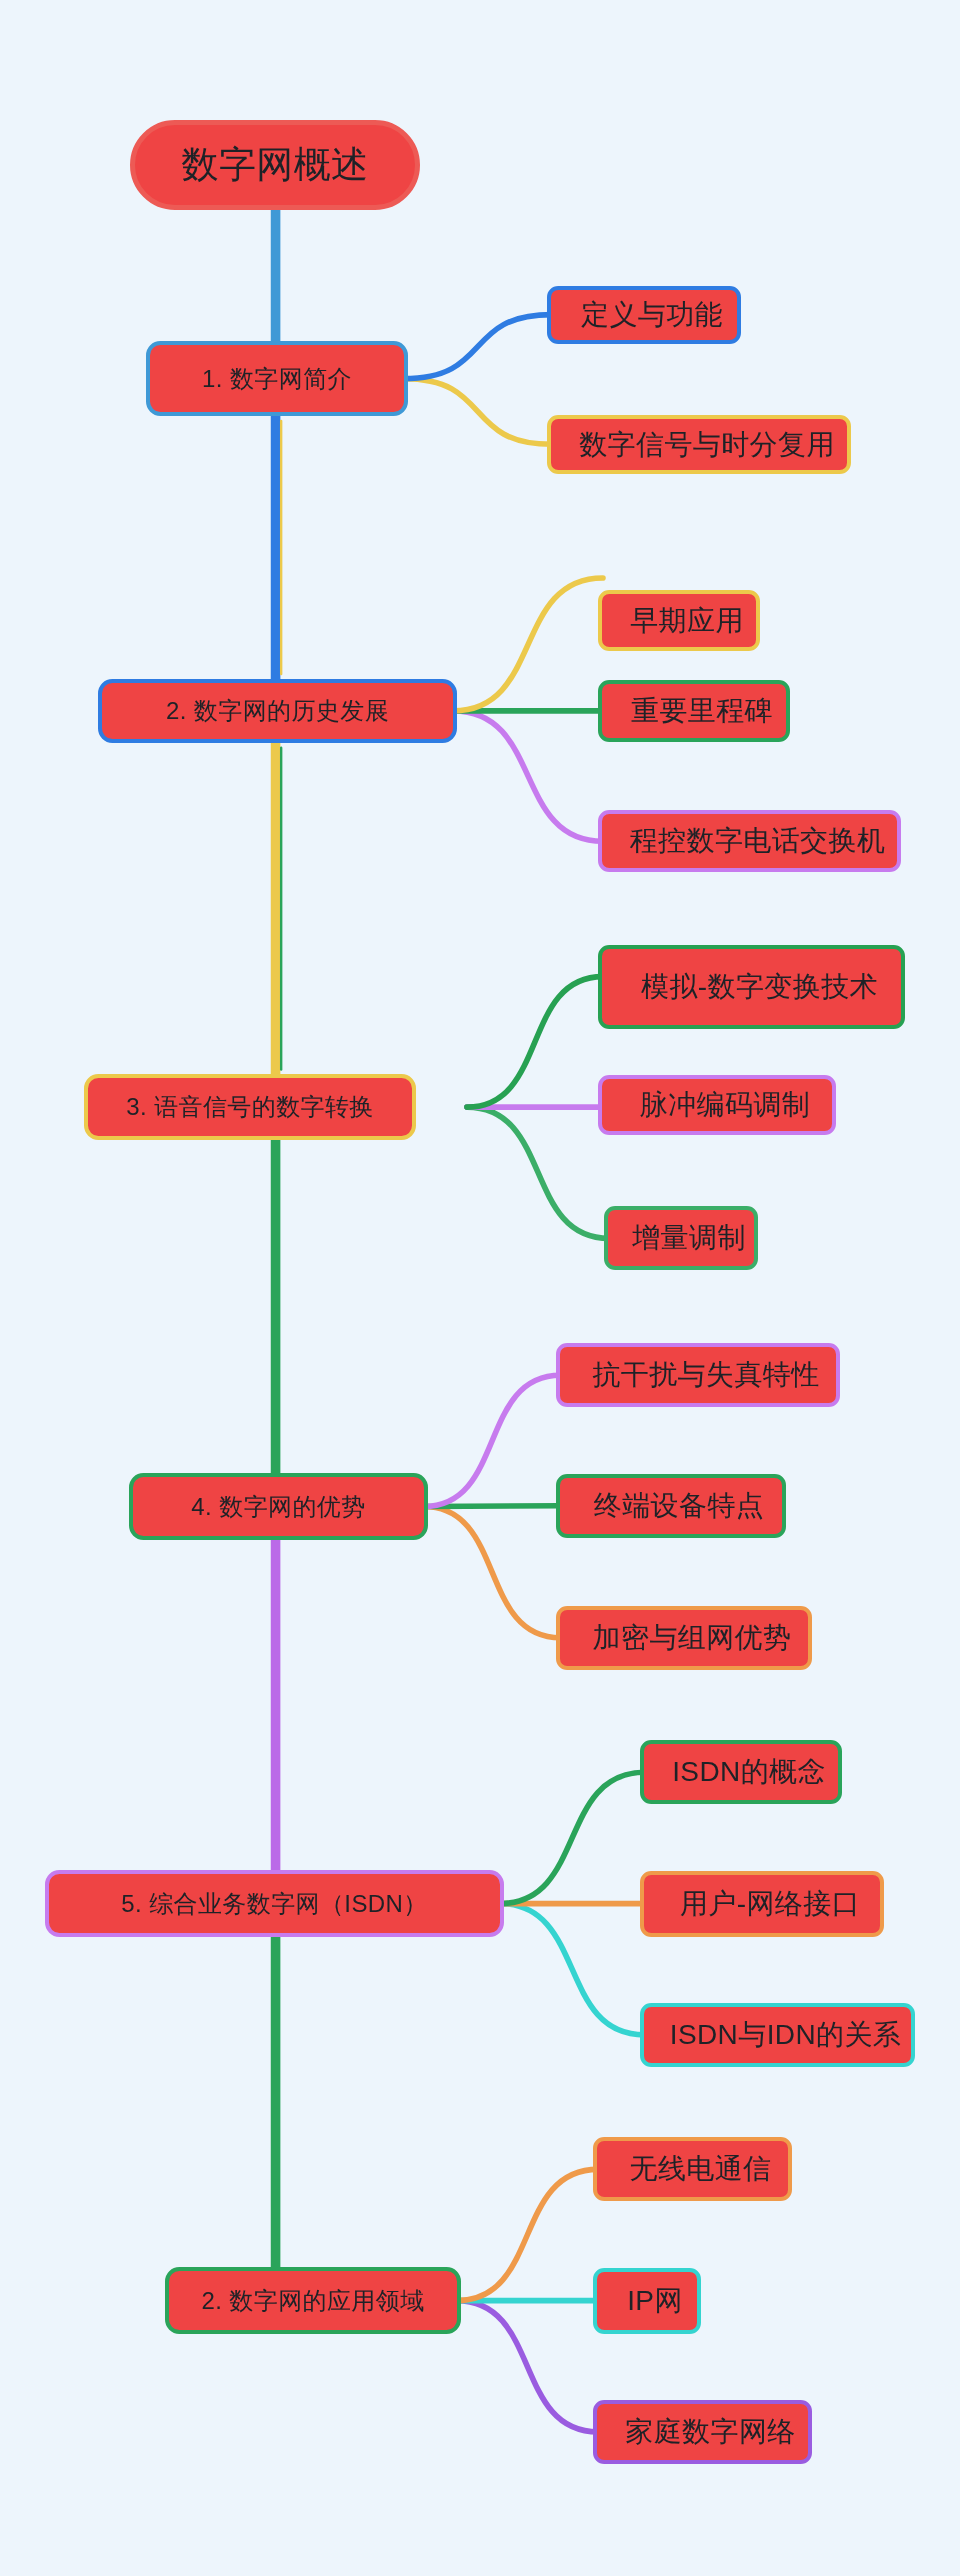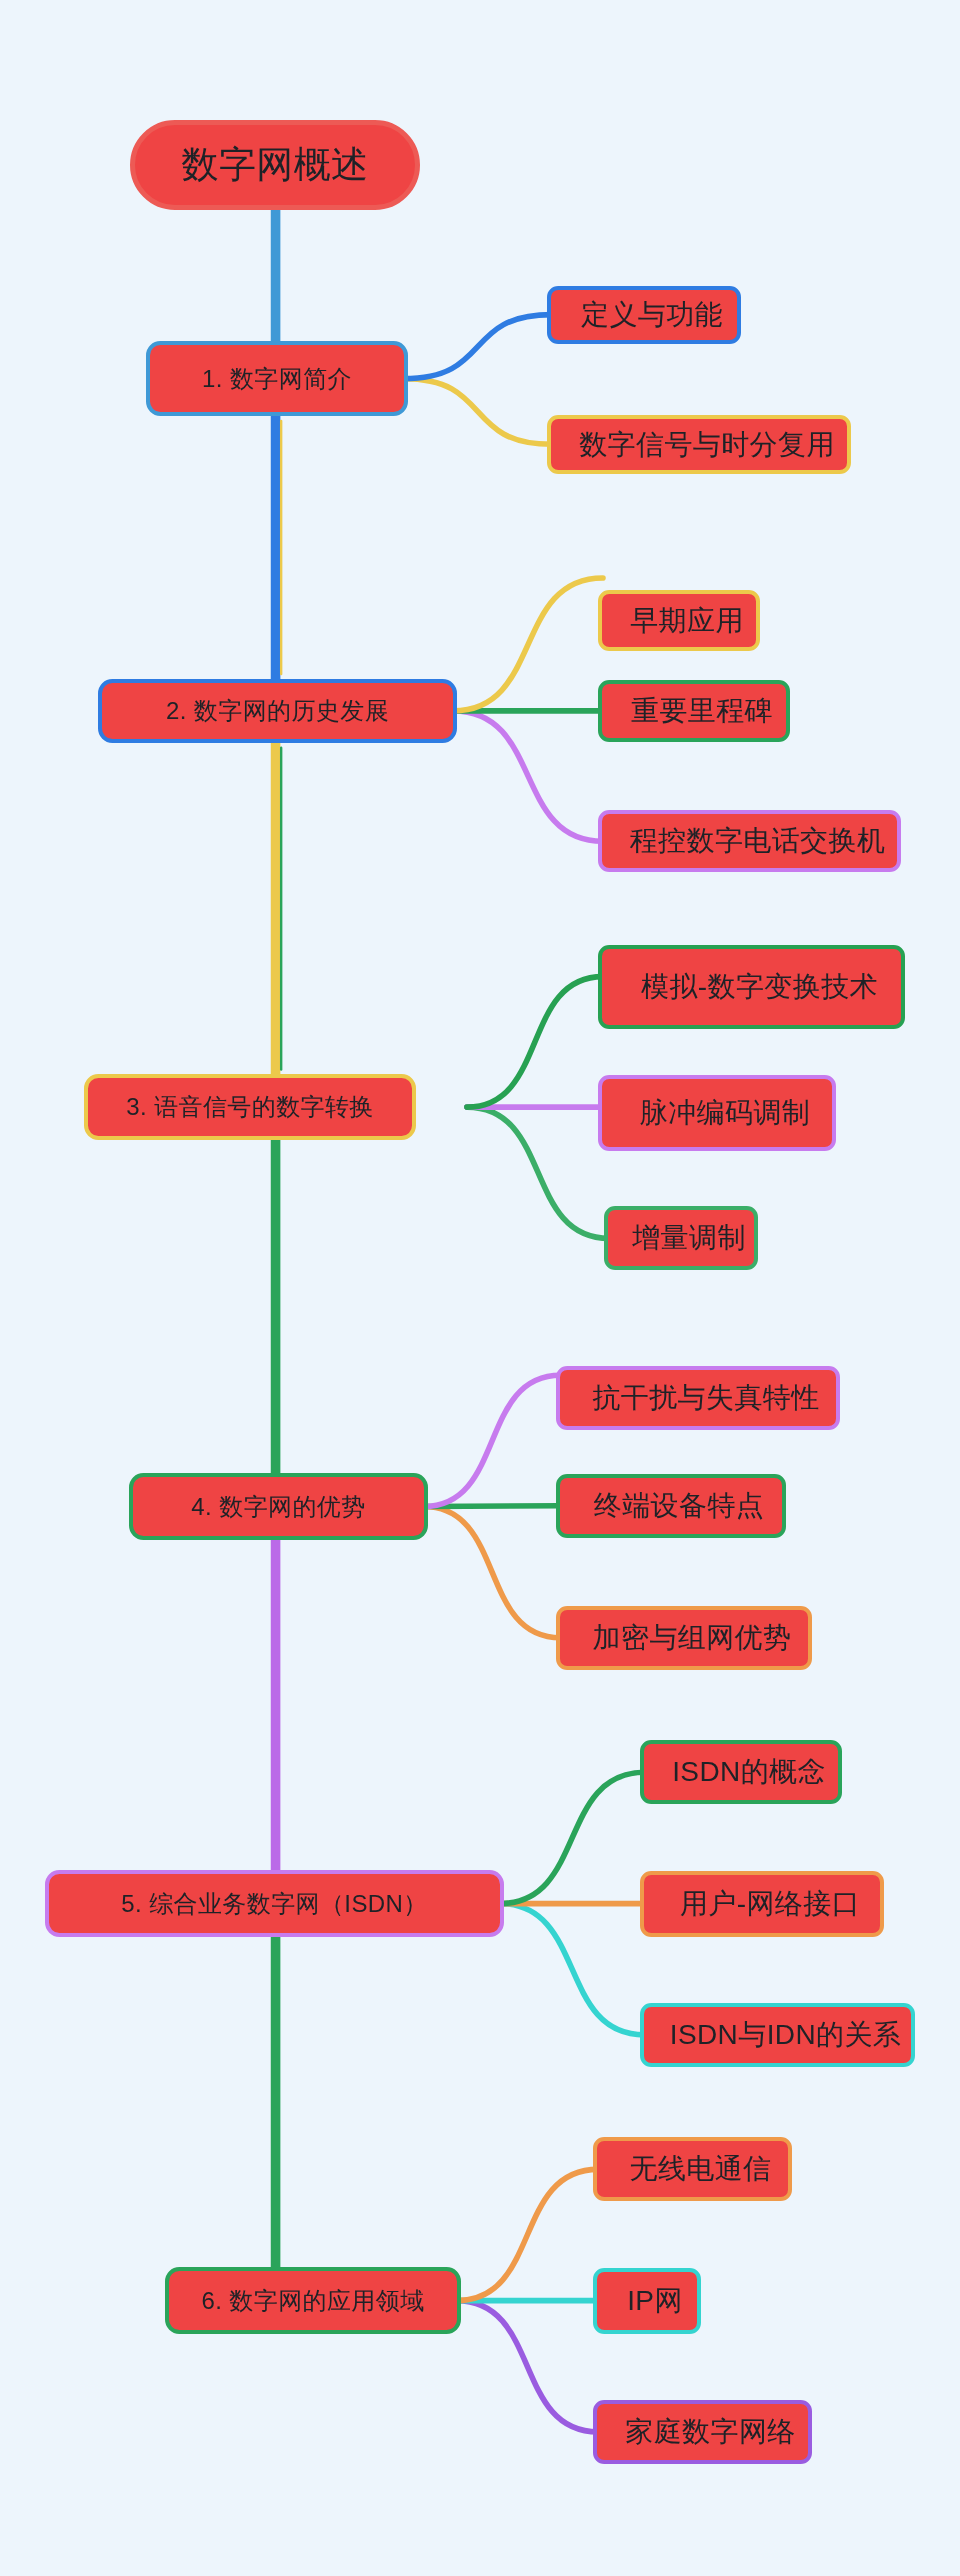--- a/index.html
+++ b/index.html
@@ -85,29 +85,29 @@
   <div id="nodes-layer">
       <div class="node section" style="left: 146px; top: 341px; width: 262px; height: 75px; border-color: rgb(63, 153, 214);">1. 数字网简介</div>
       <div class="node child" style="left: 547px; top: 286px; width: 194px; height: 58px; border-color: rgb(47, 124, 226);">定义与功能</div>
       <div class="node child" style="left: 547px; top: 415px; width: 304px; height: 59px; border-color: rgb(236, 201, 75);">数字信号与时分复用</div>
       <div class="node section" style="left: 98px; top: 679px; width: 359px; height: 64px; border-color: rgb(47, 124, 226);">2. 数字网的历史发展</div>
       <div class="node child" style="left: 598px; top: 548px; width: 162px; height: 61px; border-color: rgb(236, 201, 75); margin-top: 42px;">早期应用</div>
       <div class="node child" style="left: 598px; top: 680px; width: 192px; height: 62px; border-color: rgb(42, 164, 90);">重要里程碑</div>
       <div class="node child" style="left: 598px; top: 810px; width: 303px; height: 62px; border-color: rgb(199, 123, 238);">程控数字电话交换机</div>
       <div class="node section" style="left: 84px; top: 1074px; width: 332px; height: 66px; border-color: rgb(236, 201, 75);">3. 语音信号的数字转换</div>
       <div class="node child" style="left: 598px; top: 945px; width: 307px; height: 84px; border-color: rgb(39, 161, 82);">模拟-数字变换技术</div>
-      <div class="node child" style="left: 598px; top: 1075px; width: 238px; height: 76px; border-color: rgb(199, 123, 238);">脉冲编码调制</div>
+      <div class="node child" style="left: 598px; top: 1075px; width: 238px; height: 60px; border-color: rgb(199, 123, 238);">脉冲编码调制</div>
       <div class="node child" style="left: 604px; top: 1206px; width: 154px; height: 64px; border-color: rgb(59, 174, 104);">增量调制</div>
       <div class="node section" style="left: 129px; top: 1473px; width: 299px; height: 67px; border-color: rgb(42, 164, 90);">4. 数字网的优势</div>
-      <div class="node child" style="left: 556px; top: 1343px; width: 284px; height: 64px; border-color: rgb(199, 123, 238); margin-top: 23px;">抗干扰与失真特性</div>
+      <div class="node child" style="left: 556px; top: 1343px; width: 284px; height: 64px; border-color: rgb(199, 123, 238);">抗干扰与失真特性</div>
       <div class="node child" style="left: 556px; top: 1474px; width: 230px; height: 64px; border-color: rgb(42, 164, 90);">终端设备特点</div>
       <div class="node child" style="left: 556px; top: 1606px; width: 256px; height: 64px; border-color: rgb(239, 154, 74);">加密与组网优势</div>
       <div class="node section" style="left: 45px; top: 1870px; width: 459px; height: 67px; border-color: rgb(199, 123, 238);">5. 综合业务数字网（ISDN）</div>
       <div class="node child" style="left: 640px; top: 1740px; width: 202px; height: 64px; border-color: rgb(42, 164, 90);">ISDN的概念</div>
       <div class="node child" style="left: 640px; top: 1871px; width: 244px; height: 66px; border-color: rgb(239, 154, 74);">用户-网络接口</div>
       <div class="node child" style="left: 640px; top: 2003px; width: 275px; height: 64px; border-color: rgb(53, 212, 208);">ISDN与IDN的关系</div>
-      <div class="node section" style="left: 165px; top: 2267px; width: 296px; height: 67px; border-color: rgb(42, 164, 90);">6. 数字网的应用领域</div>
+      <div class="node section" style="left: 165px; top: 2267px; width: 296px; height: 67px; border-color: rgb(42, 164, 90);">2. 数字网的应用领域</div>
       <div class="node child" style="left: 593px; top: 2137px; width: 199px; height: 64px; border-color: rgb(239, 154, 74);">无线电通信</div>
       <div class="node child" style="left: 593px; top: 2268px; width: 108px; height: 66px; border-color: rgb(53, 212, 208);">IP网</div>
       <div class="node child" style="left: 593px; top: 2400px; width: 219px; height: 64px; border-color: rgb(154, 92, 224);">家庭数字网络</div>
     </div>
 </div>
 
 
 </body></html>

